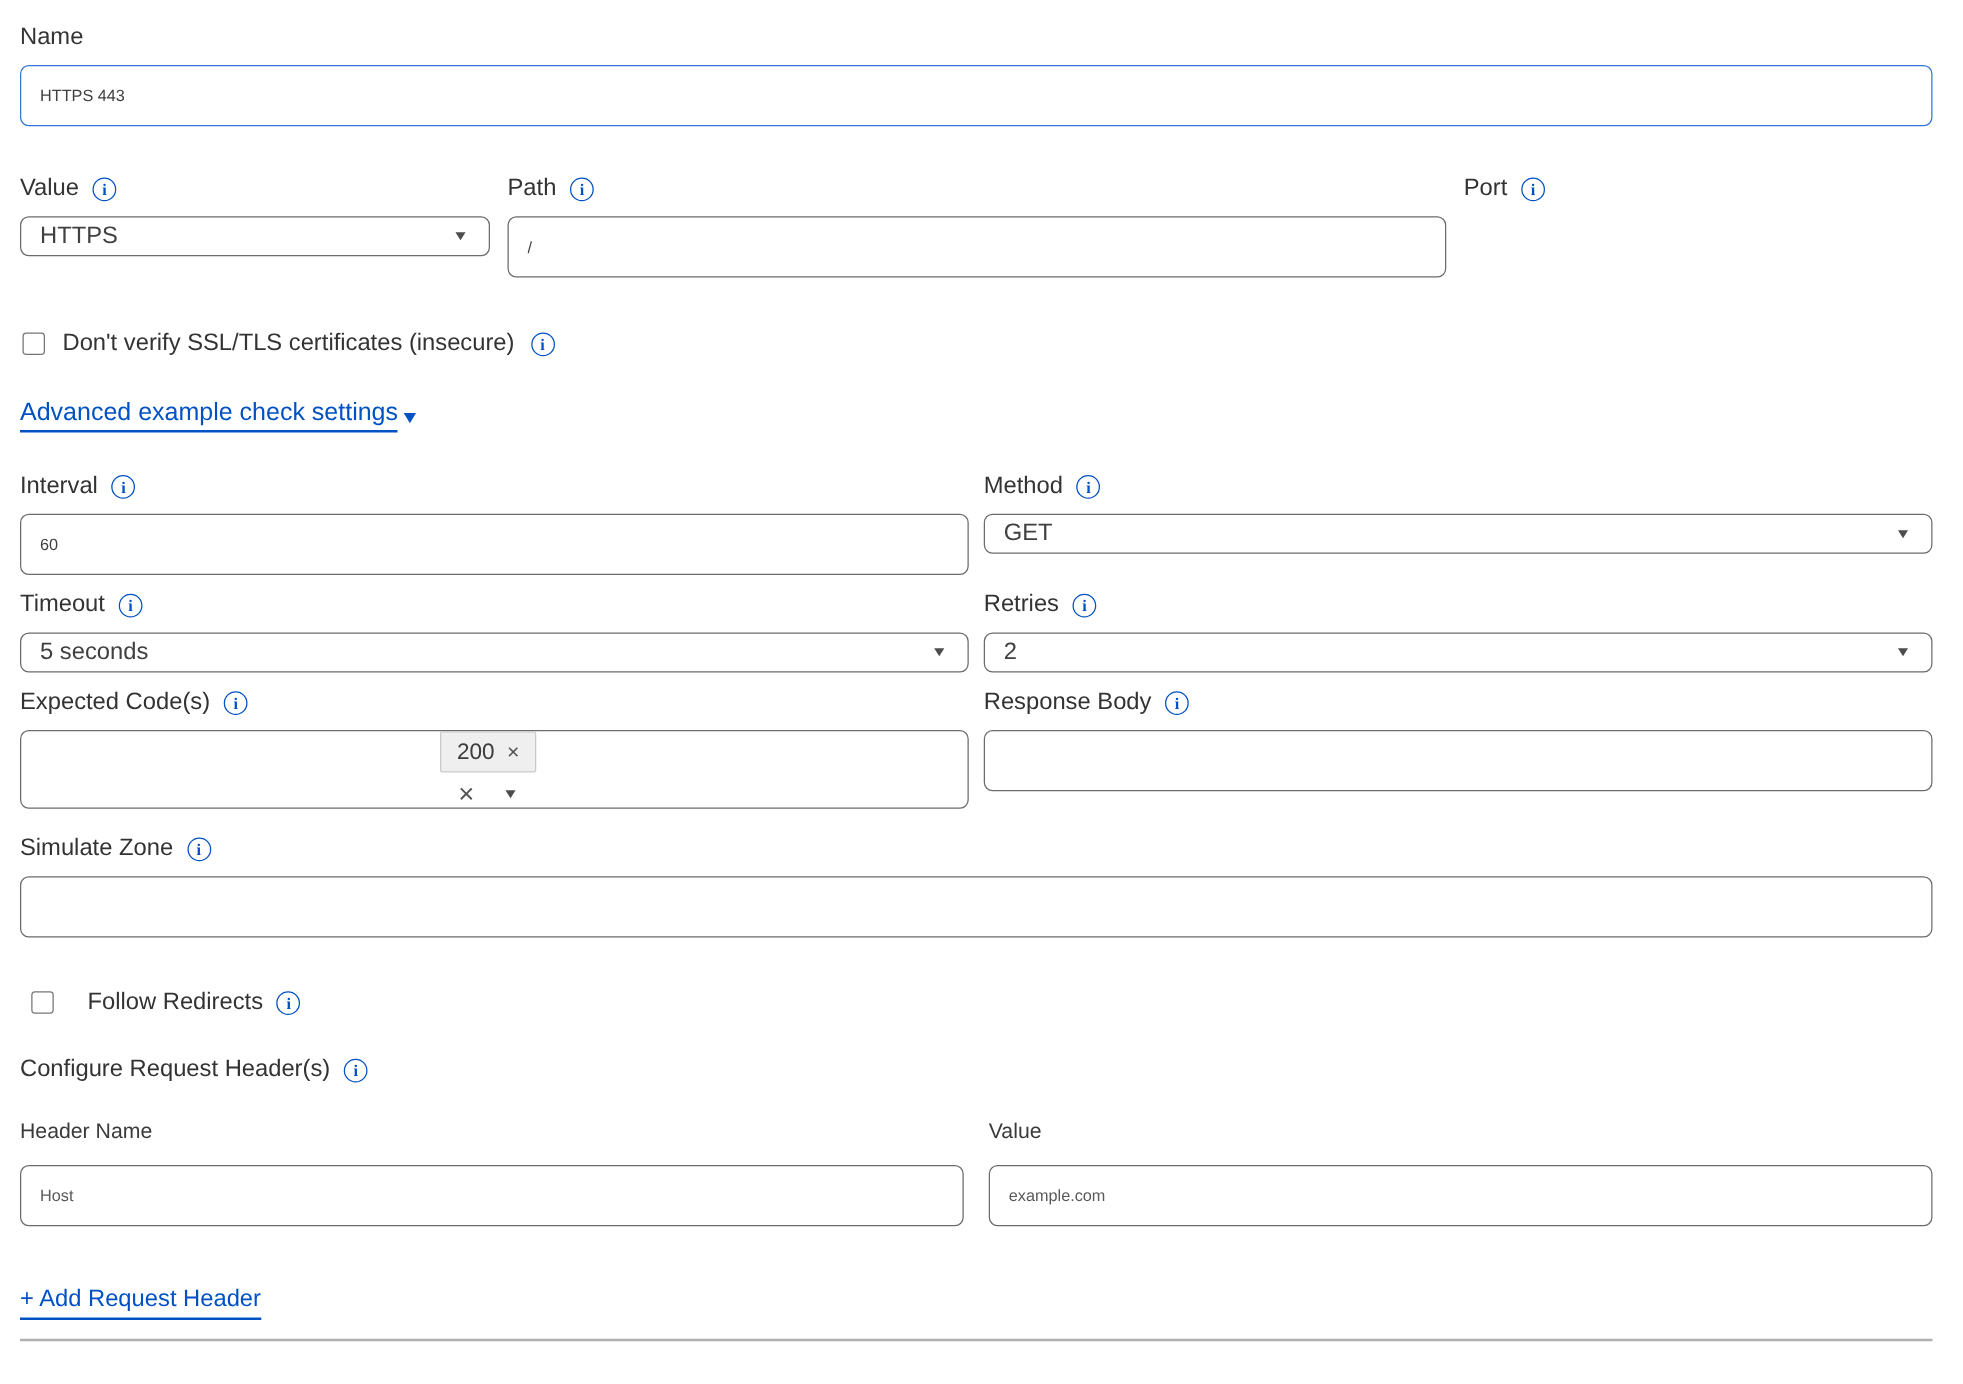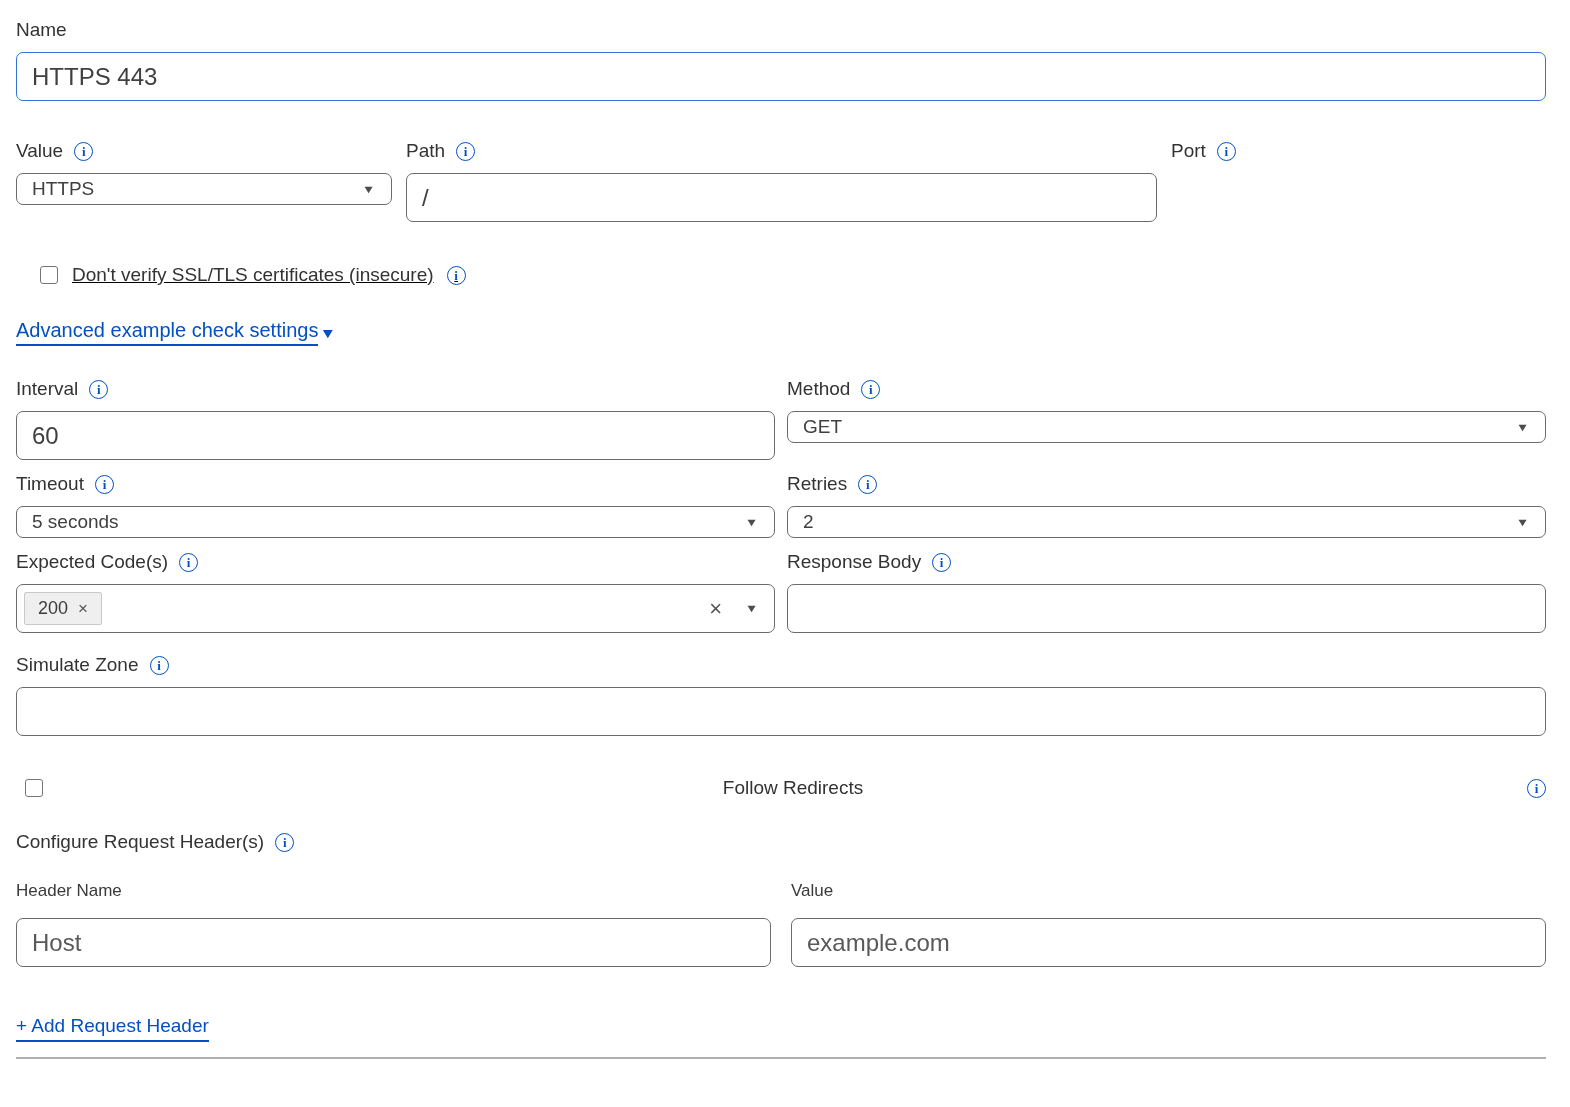--- a/index.html
+++ b/index.html
@@ -27,42 +27,42 @@
     width: 19px; height: 19px; flex: 0 0 auto;
     border: 1.6px solid #0051c3; border-radius: 50%;
     color: #0051c3; font-size: 13px; line-height: 1;
     font-family: "Liberation Serif", serif; font-weight: 700;
     margin-left: 11px; cursor: pointer;
   }
 
   input.text {
     width: 100%; height: 49px;
     border: 1px solid #6b6b6b; border-radius: 7px;
-    padding: 0 15px; font-size: 24px; color: #404040;
+    padding: 0 15px; font-size: 13px; color: #404040;
     font-family: "Liberation Sans", sans-serif;
     background: #fff; outline: none;
   }
   input.text::placeholder { color: #595959; opacity: 1; }
   input.text.focused { border: 1.5px solid #3374d6; }
 
   .select {
     display: flex; align-items: center; justify-content: space-between;
     height: 32px; border: 1px solid #6b6b6b; border-radius: 7px;
     padding: 0 17px 0 15px; background: #fff; cursor: pointer;
   }
   .select-value { font-size: 19px; color: #404040; }
   .caret {
     font-size: 11px; color: #4d4d4d; line-height: 1;
     transform: scaleX(1.25); display: inline-block;
   }
 
   .multiselect {
     display: flex; align-items: center; justify-content: space-between;
-    height: 49px; border: 1px solid #6b6b6b; border-radius: 7px;
-    padding: 0 17px 0 7px; background: #fff; cursor: pointer;
+    height: 63px; border: 1px solid #6b6b6b; border-radius: 7px;
+    padding: 0 17px 0 7px; background: #fff; cursor: pointer; flex-direction: column;
   }
   .tag {
     display: inline-flex; align-items: center; gap: 10px;
     background: #efefef; border: 1px solid #c9c9c9; border-radius: 2px;
     padding: 5px 13px; font-size: 18px; color: #3c3c3c;
   }
   .tag-x { font-size: 17px; color: #555; cursor: pointer; }
   .ms-controls { display: inline-flex; align-items: center; gap: 24px; }
   .clear-x { font-size: 22px; color: #555555; font-weight: 400; line-height: 1; cursor: pointer; }
 
@@ -76,21 +76,21 @@
   }
 
   .check-row { display: flex; align-items: center; margin-top: 42px; }
   .check-row input[type="checkbox"] {
     appearance: none; -webkit-appearance: none;
     width: 18px; height: 18px; margin: 0;
     border: 1.5px solid #757575; border-radius: 3px;
     background: #fff; cursor: pointer; flex: 0 0 auto;
   }
   .check-label { font-size: 19px; color: #333333; margin-left: 14px; }
-  .check-row.indent { margin-top: 41px; justify-content: space-between; }
+  .check-row.indent { margin-top: 41px; }
   .check-row.indent input[type="checkbox"] { margin-left: 9px; }
   .check-row.indent .check-label { margin-left: 27px; }
 
   .adv-link {
     display: inline-flex; align-items: center;
     margin-top: 33px; cursor: pointer; text-decoration: none;
   }
   .adv-text {
     font-size: 20px; color: #0051c3;
     border-bottom: 2px solid #0051c3; padding-bottom: 2px;
@@ -141,21 +141,21 @@
     </div>
     <div class="field">
       <div class="label-row">
         <span>Port</span>
         <span class="info">i</span>
       </div>
     </div>
   </div>
 
   
-  <div class="check-row" style="margin-left:24px;text-decoration:underline;">
+  <div class="check-row" style="margin-left:2px;">
     <input type="checkbox" style="">
     <span class="check-label">Don't verify SSL/TLS certificates (insecure)</span>
     <span class="info" style="margin-left:13px;">i</span>
   </div>
 
   
   <a class="adv-link">
     <span class="adv-text">Advanced example check settings</span>
     <span class="adv-caret">▼</span>
   </a>

